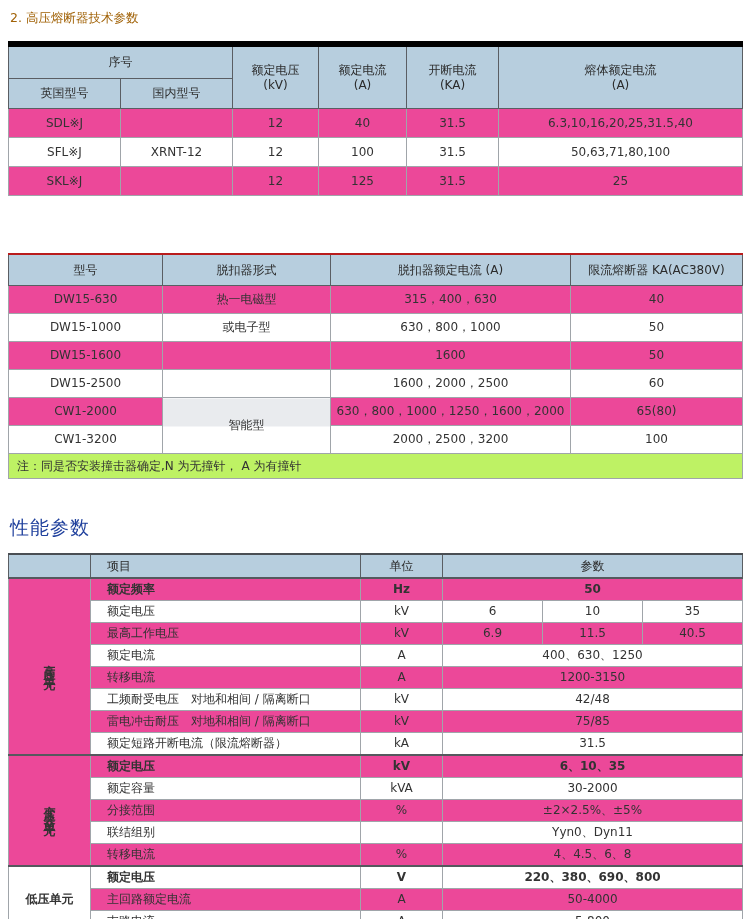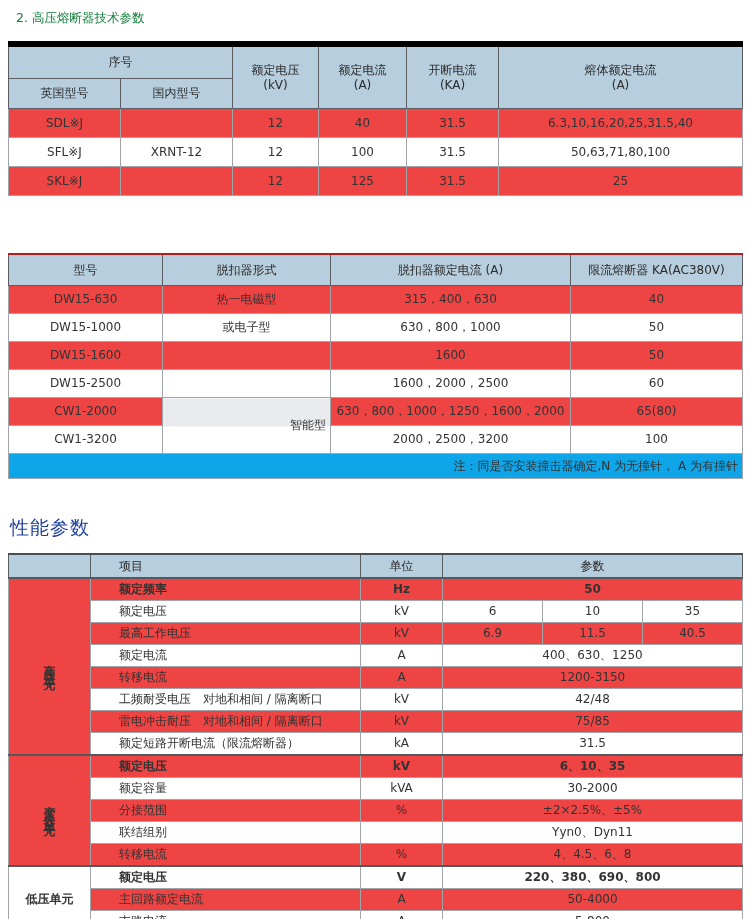--- a/index.html
+++ b/index.html
@@ -2,61 +2,61 @@
 <html><head>
 <meta charset="utf-8">
 <style>
   html,body{margin:0;padding:0;background:#fff;}
   body{
     width:750px;height:919px;
     font-family:"DejaVu Sans","Liberation Sans",sans-serif;
     color:#333;position:relative;overflow:hidden;
   }
   .page{padding:8px;}
-  .doc-title{font-size:12.5px;color:#15803d;margin:2px 0 14px 8px;}
+  .doc-title{font-size:12.5px;color:#a16207;margin:2px 0 14px 2px;}
 
   table{border-collapse:collapse;width:734px;table-layout:fixed;}
   td{
     border:1px solid #a0a5aa;
     font-size:12px;line-height:1.25;
     text-align:center;vertical-align:middle;
     padding:2px 4px;color:#333;
     overflow:hidden;white-space:nowrap;
   }
   .hdr td{
     background:#b7cede;border-color:#5a5e63;color:#2b2b2b;
   }
   .unit-line{font-size:12px;text-align:center;}
-  .g{background:#ef4444;}
+  .g{background:#ec4899;}
   .w{background:#ffffff;}
 
   
   .t1{margin-bottom:57px;border-top:6px solid #000000;}
   .t1 .hdr-top td{height:27px;}
   .t1 .hdr-sub td{height:25px;}
   .t1 tbody td{height:24px;}
 
   
   .t2{border-top:2px solid #b91c1c;}
   .t2 .hdr td{height:26px;}
   .t2 tbody td{height:23px;}
-  .t2 .note-cell{text-align:right;padding-left:2px;background:#0ea5e9;height:20px;}
-  .smart-cell{background:linear-gradient(to bottom,#e9ebee 50%,#ffffff 50%);text-align:right;}
+  .t2 .note-cell{text-align:left;padding-left:8px;background:#bef264;height:20px;}
+  .smart-cell{background:linear-gradient(to bottom,#e9ebee 50%,#ffffff 50%);}
 
   
   .section-title{
     font-size:19px;font-weight:normal;color:#1e3f9c;
     margin:36px 0 12px 2px;letter-spacing:1px;
   }
 
   
   .t3{border-top:2px solid #4a4e53;border-bottom:2px solid #b5b9bd;}
   .t3 .hdr td{height:20px;}
   .t3 tbody td{height:19px;padding:1px 4px;}
-  .t3 .item-cell{text-align:left;padding-left:28px;}
+  .t3 .item-cell{text-align:left;padding-left:16px;}
   .t3 .group-start td{border-top:2px solid #55595e;font-weight:bold;}
   .vspan{
     writing-mode:vertical-rl;text-orientation:upright;
     display:inline-block;letter-spacing:5px;line-height:1;
   }
 </style>
 </head>
 <body>
 
 <div class="page">

